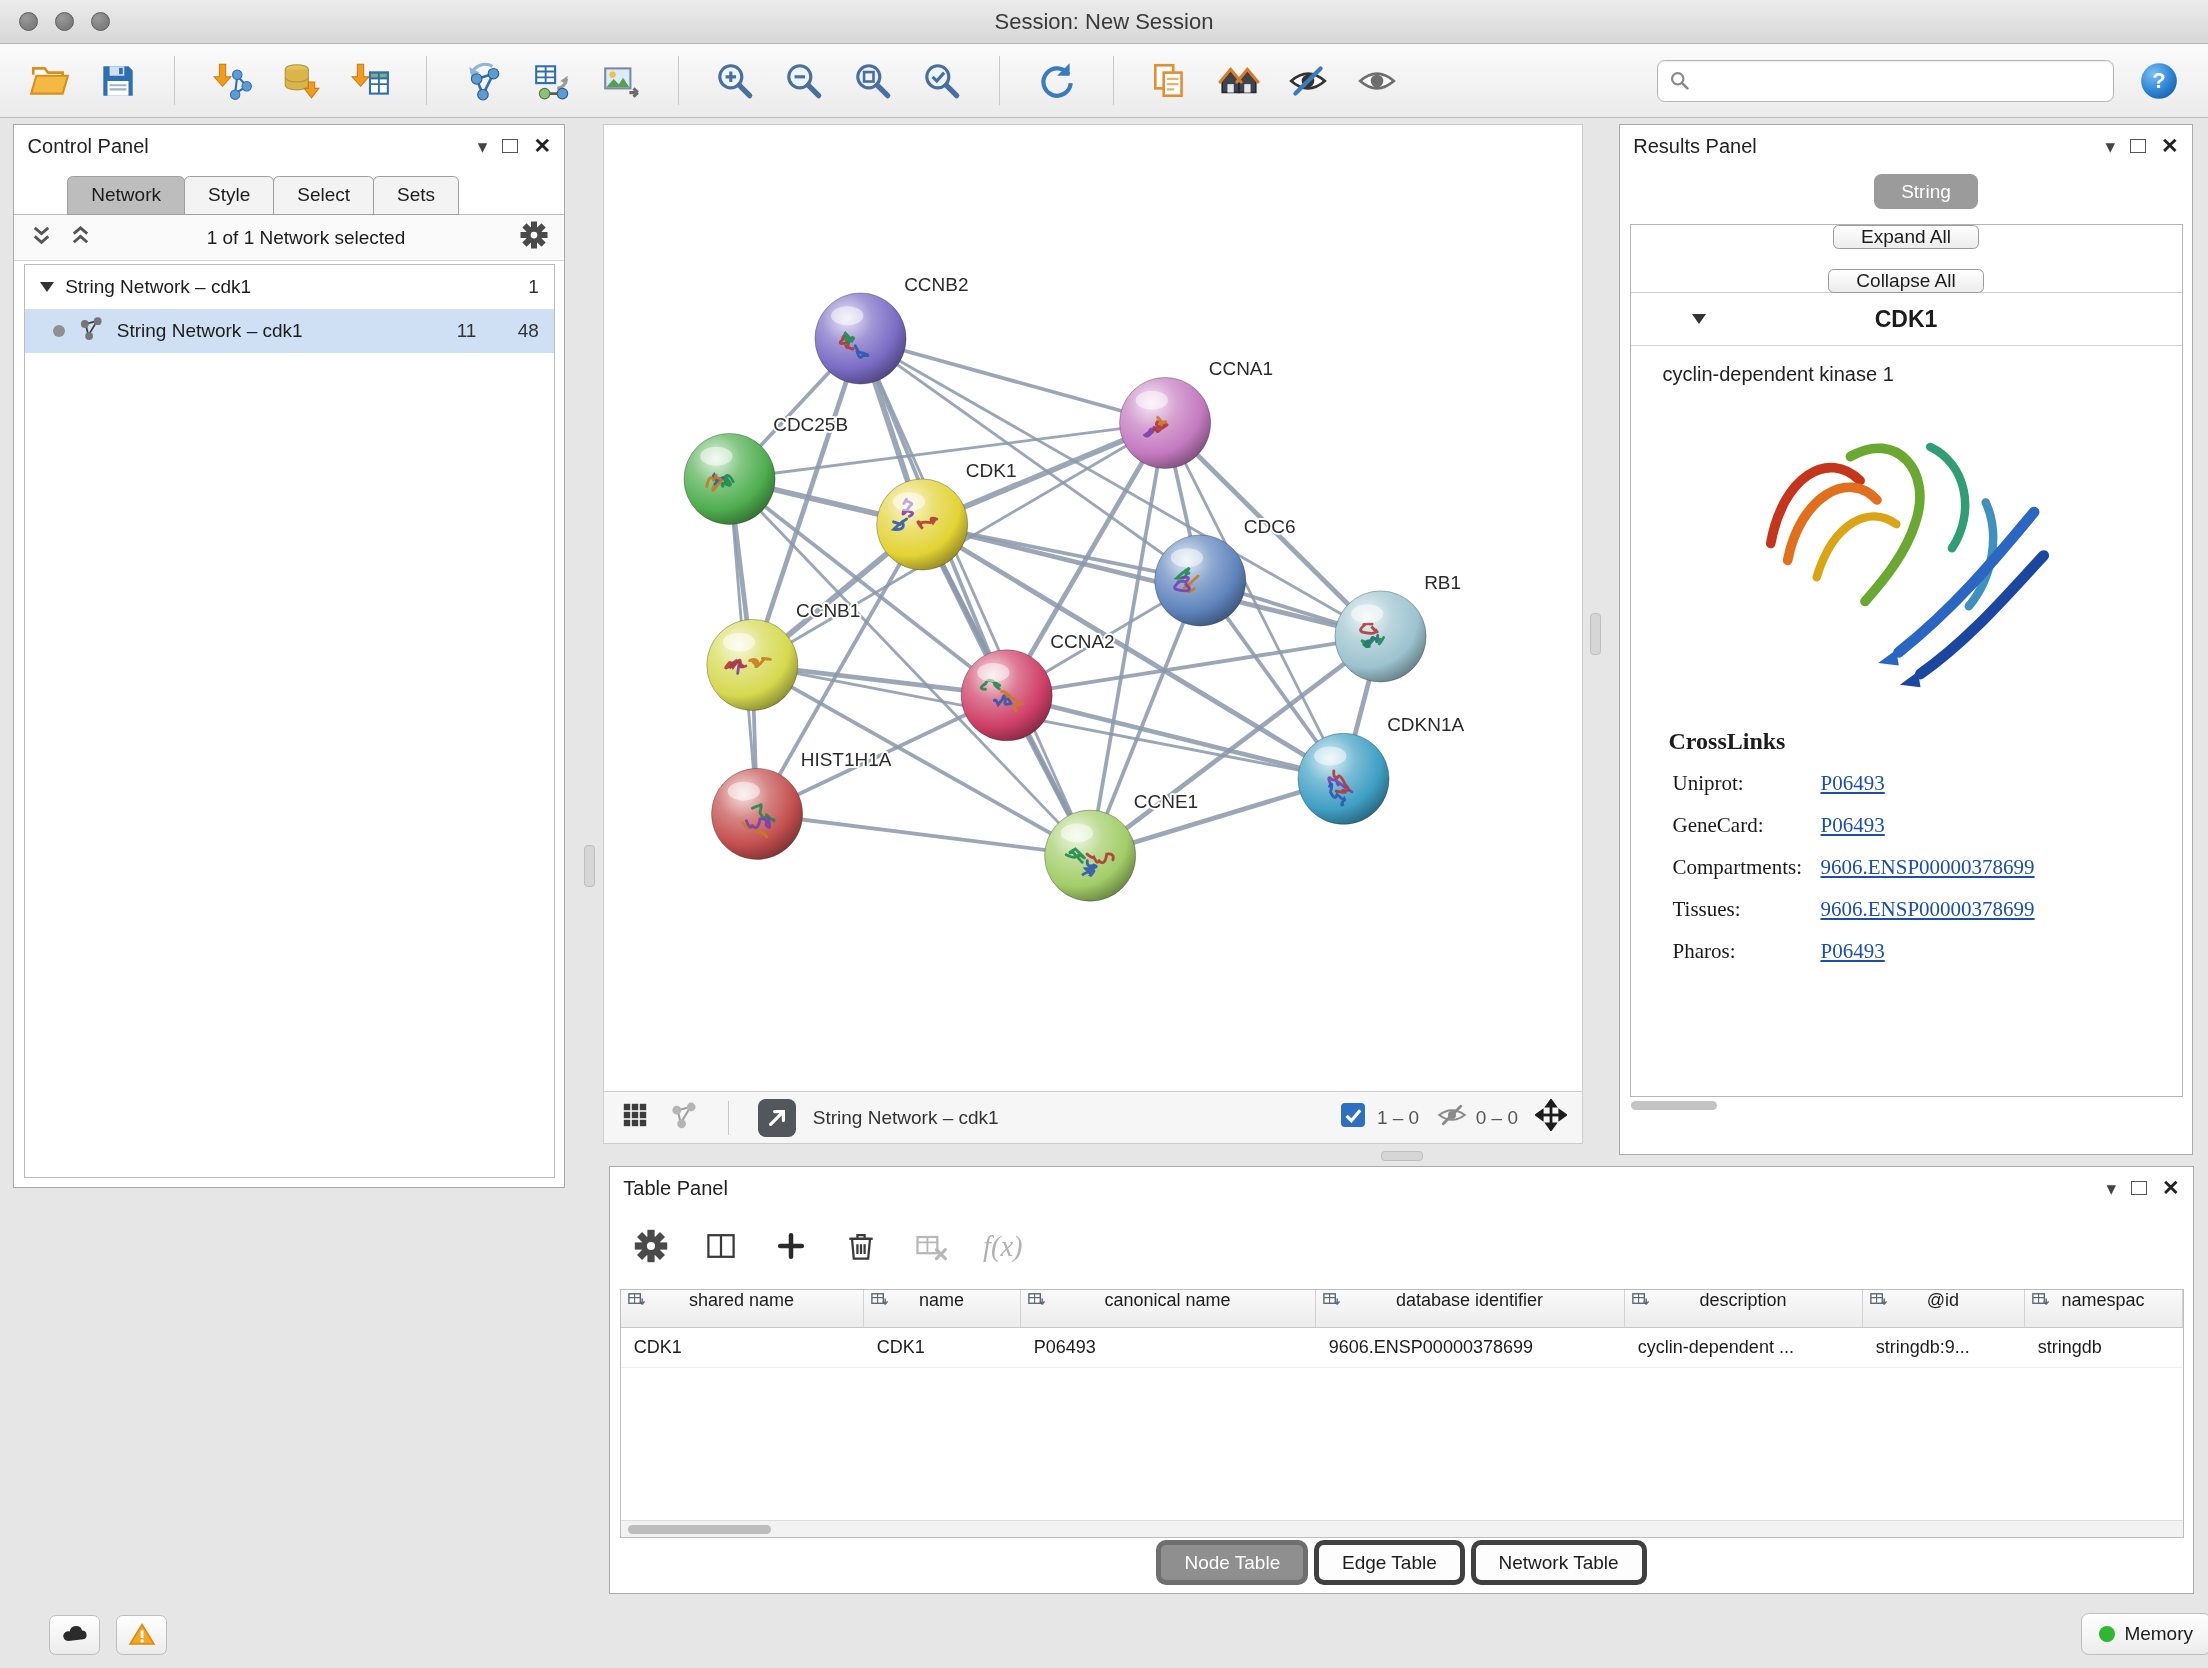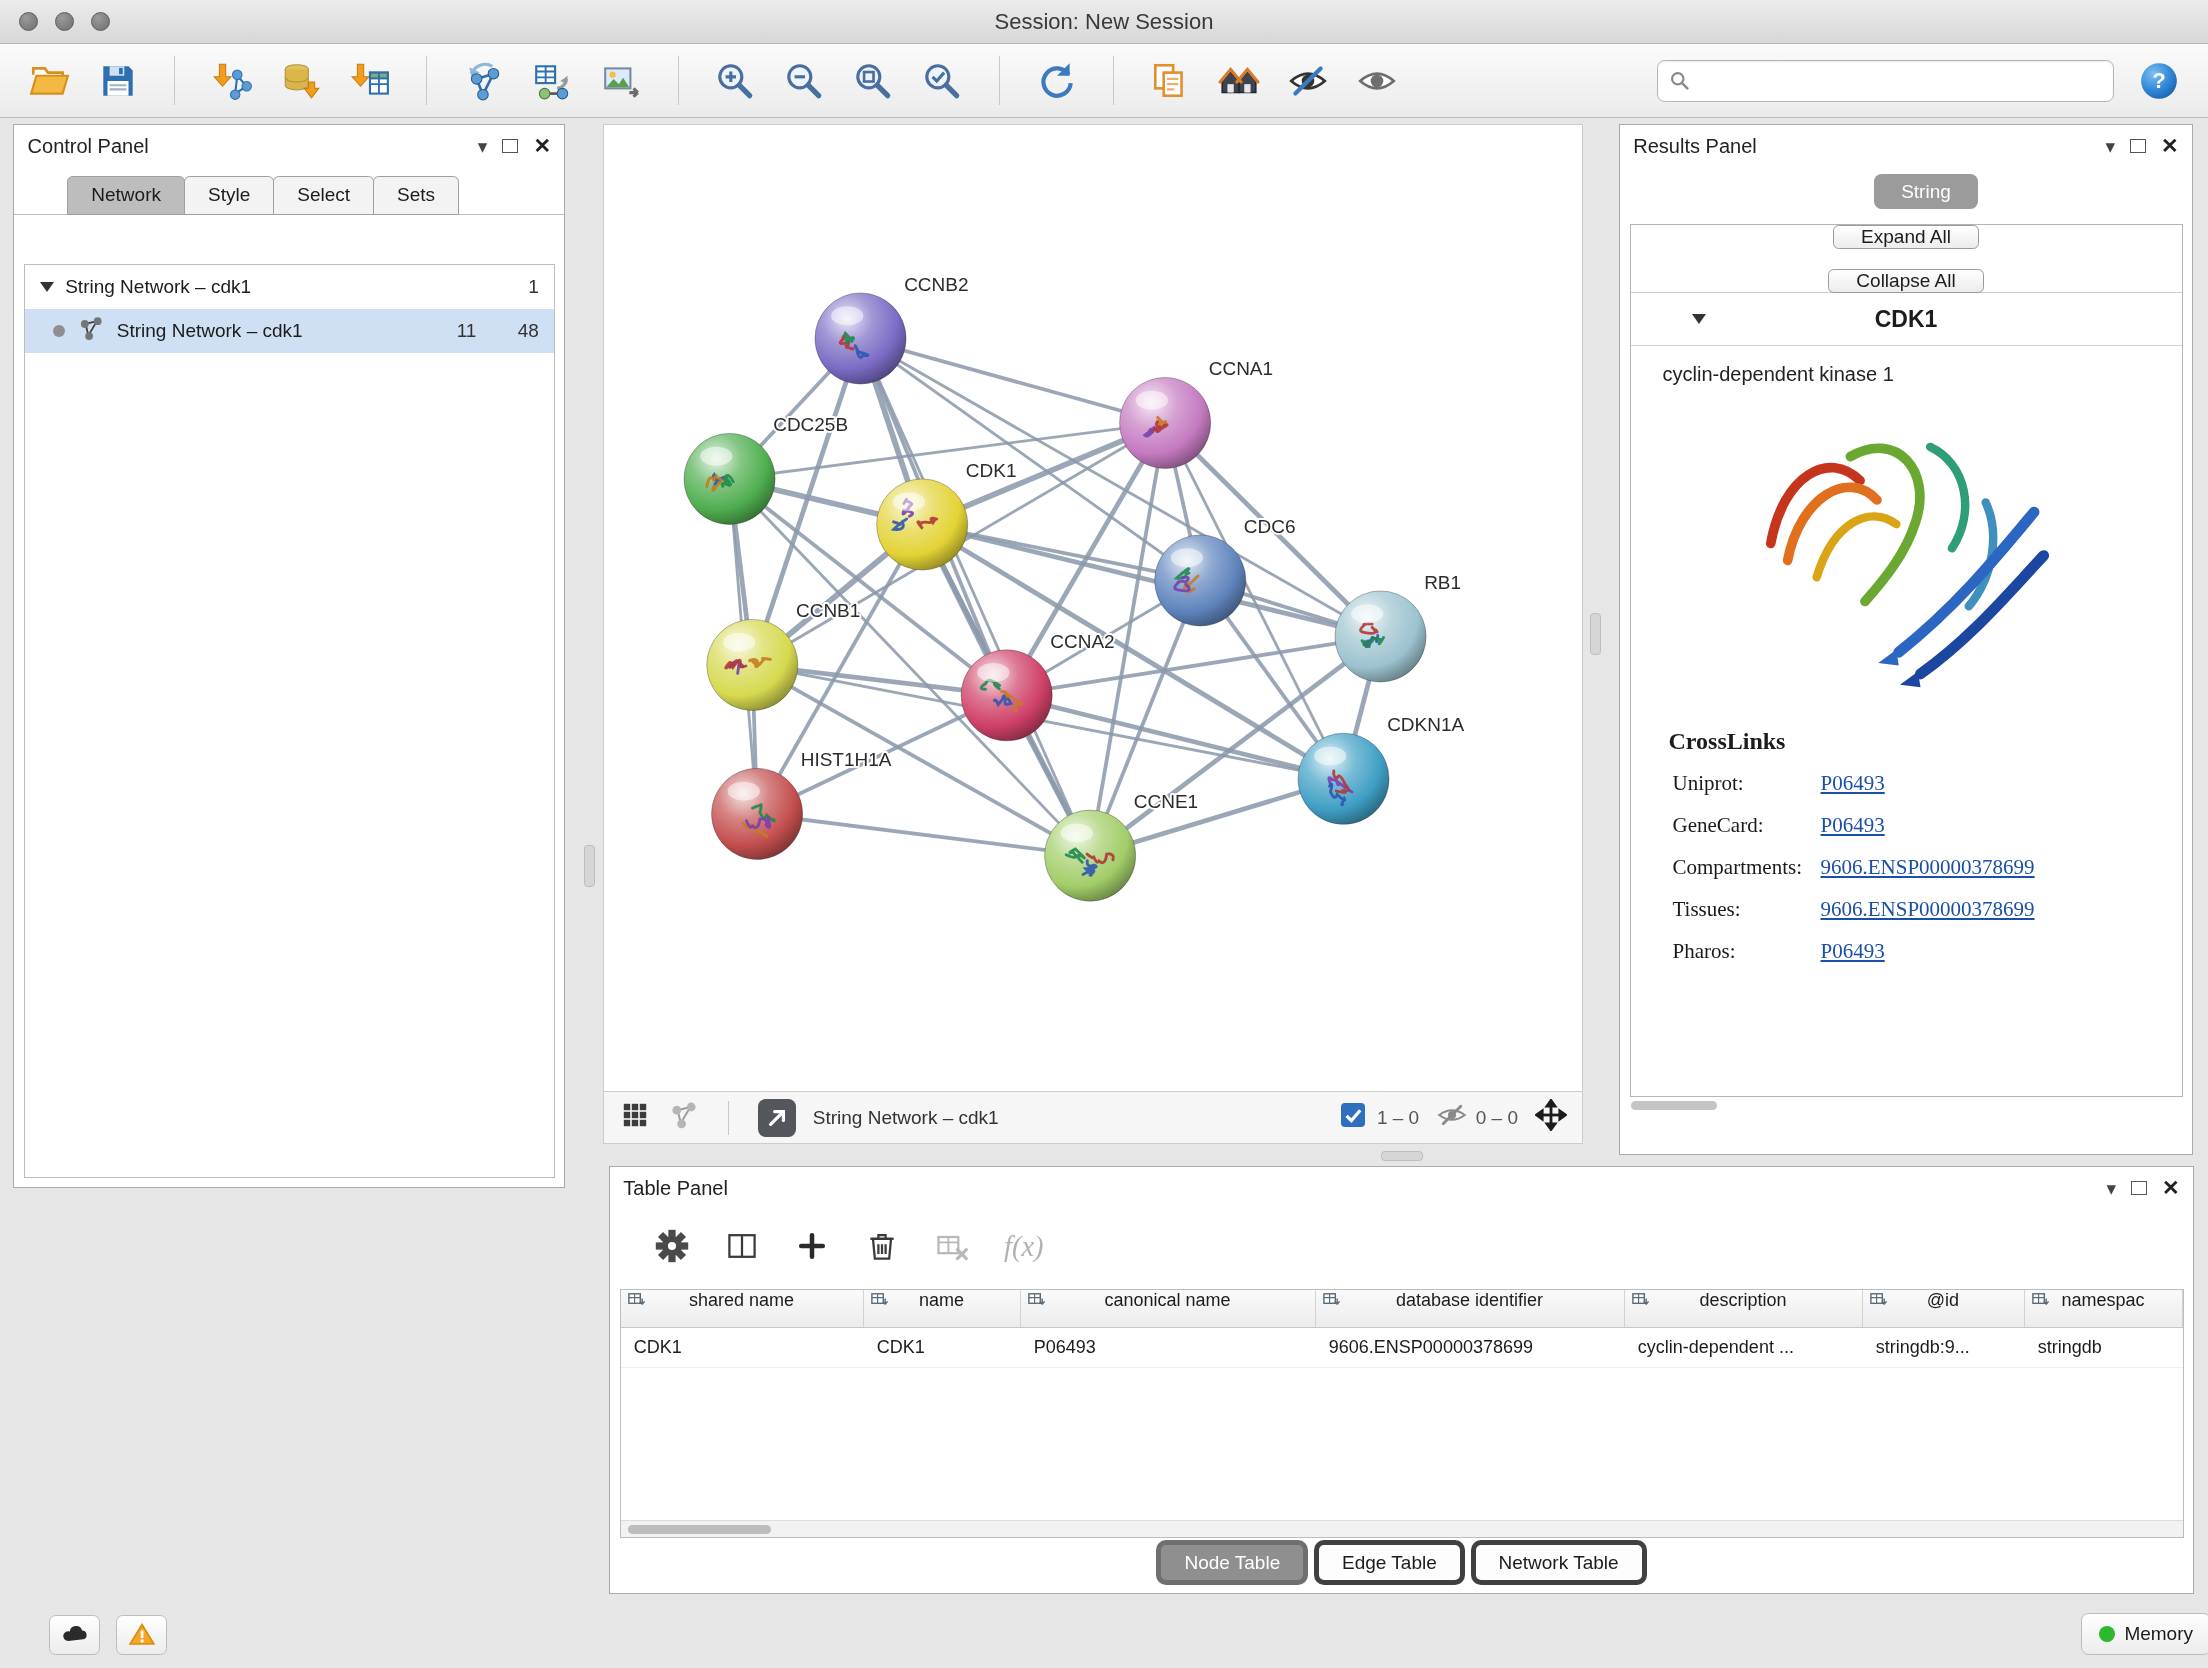--- a/index.html
+++ b/index.html
@@ -112,21 +112,21 @@
   #rp-desc { padding:17px 0 0 32px; font-size:20px; color:#222; }
   #protein-img { display:block; margin:15px auto 5.7px auto; }
   #rp-crosslinks-title { font-family:"Liberation Serif",serif; font-weight:bold; font-size:24px; margin:13.3px 0 7.6px 38px; }
   .xl-row { display:flex; align-items:center; height:42px; font-family:"Liberation Serif",serif; font-size:21px; }
   .xl-label { width:190px; padding-left:42px; color:#1a1a1a; }
   .xl-value { color:#1b4fa8; text-decoration:underline; }
   #rp-scroll { position:absolute; left:11.4px; bottom:44px; width:86px; height:9.5px; background:#c4c4c4; border-radius:4.8px; }
 
   
   #table-panel { left:609px; top:1166px; width:1585px; height:428px; }
-  #tp-toolbar { height:76px; display:flex; align-items:center; padding-left:44px; gap:34px; }
+  #tp-toolbar { height:76px; display:flex; align-items:center; padding-left:23px; gap:34px; }
   #tp-toolbar svg { width:36px; height:36px; }
   .fx { font-family:"Liberation Serif",serif; font-style:italic; font-size:28.5px; color:#b2b2b2; }
   #tp-table { position:absolute; left:9.5px; right:9.5px; top:122px; height:249px; border:1px solid #bdbdbd; background:#fff; overflow:hidden; }
   .tbl-head { display:flex; height:38px; background:linear-gradient(#fafafa,#ececec); border-bottom:1px solid #c7c7c7; }
   .th { position:relative; display:flex; align-items:flex-start; justify-content:center; font-size:18px; border-right:1px solid #d2d2d2; overflow:hidden; white-space:nowrap; }
   .th svg { position:absolute; left:6.7px; width:19px; height:19px; }
   .tbl-row { display:flex; height:40px; border-bottom:1px solid #f0f0f0; }
   .td { padding:8.6px 3.8px 0 13.3px; font-size:18px; overflow:hidden; white-space:nowrap; }
   .th:nth-child(1), .td:nth-child(1) { width:243px; }
   .th:nth-child(2), .td:nth-child(2) { width:157px; }
@@ -341,20 +341,39 @@
     <span class="ph-title">Control Panel</span>
     <span class="ph-ic">▾</span>
     <span class="ph-float"></span>
     <span class="ph-close">✕</span>
   </div>
   <div id="cp-tabs">
     <span class="cp-tab selected">Network</span>
     <span class="cp-tab">Style</span>
     <span class="cp-tab">Select</span>
     <span class="cp-tab">Sets</span>
+  </div>
+  <div id="cp-selrow">
+    <span class="chev"><svg viewBox="0 0 26 26" fill="none" stroke="#555" stroke-width="3">
+          <path d="M6 5 l7 6 7-6 M6 14 l7 6 7-6"></path>
+        </svg></span>
+    <span class="chev"><svg viewBox="0 0 26 26" fill="none" stroke="#555" stroke-width="3">
+          <path d="M6 11 l7-6 7 6 M6 20 l7-6 7 6"></path>
+        </svg></span>
+    <span class="sel-text">1 of 1 Network selected</span>
+    <span class="gear"><svg viewBox="0 0 40 40">
+          <g transform="translate(20,20)" fill="#4a4a4a">
+            <rect x="-4" y="-18" width="8" height="36"></rect>
+            <rect x="-18" y="-4" width="36" height="8"></rect>
+            <rect x="-4" y="-18" width="8" height="36" transform="rotate(45)"></rect>
+            <rect x="-18" y="-4" width="36" height="8" transform="rotate(45)"></rect>
+            <circle r="11"></circle>
+            <circle r="4.5" fill="#fff"></circle>
+          </g>
+        </svg></span>
   </div>
   <div id="cp-tree">
     <div class="tree-row">
       <span class="tri-down"></span>
       <span style="flex:1">String Network – cdk1</span>
       <span class="tree-count">1</span>
     </div>
     <div class="tree-row selected">
       <span class="tree-dot"></span>
       <span class="tree-ic"><svg viewBox="0 0 40 40">

